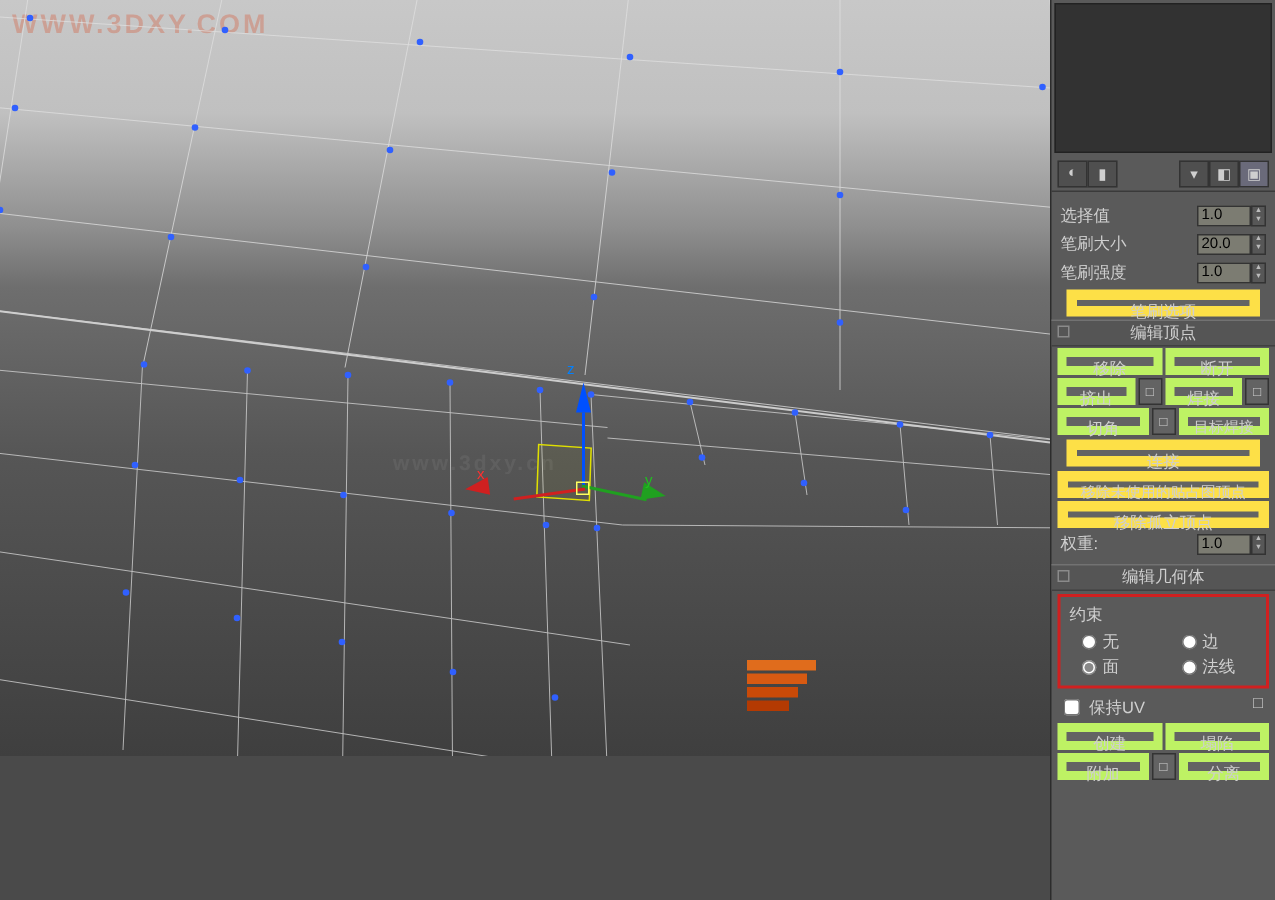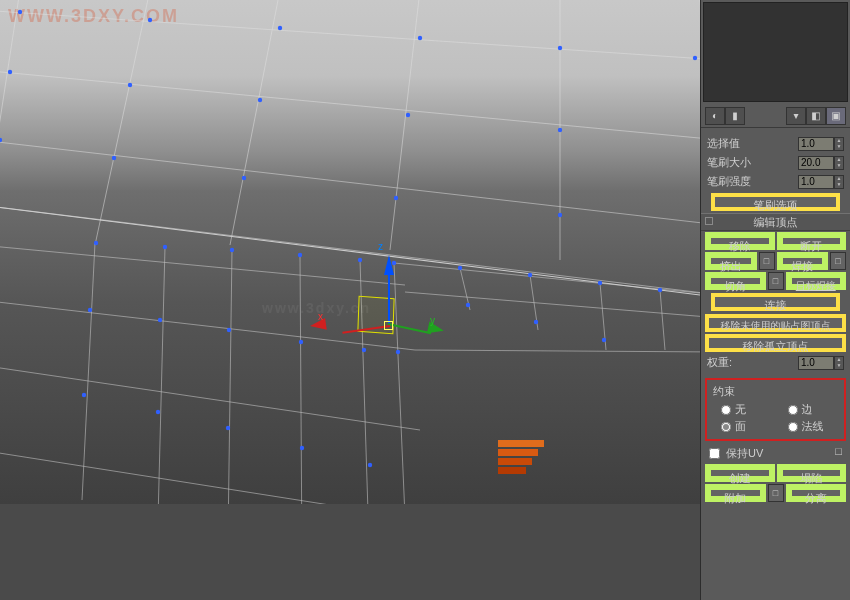--- a/index.html
+++ b/index.html
@@ -29,26 +29,26 @@
 .preview { height: 100px; margin: 2px; background: #323232; border: 1px solid #222; }
 .iconrow { height: 24px; display: flex; align-items: center; justify-content: space-between; padding: 0 4px; border-bottom: 1px solid #3a3a3a; }
 .iconrow .ico { width: 20px; height: 18px; background: #4f4f4f; border: 1px solid #333; display: flex; align-items: center; justify-content: center; font-size: 10px; cursor: pointer; }
 .iconrow .ico.pin { background: #6a6a7a; }
 .spinrow { display: flex; align-items: center; padding: 2px 6px; height: 19px; justify-content: space-between; }
 .spinrow .lab { flex: 1; }
 .spinbox { display: flex; align-items: center; margin-left: 40px; }
 .spinbox input { width: 36px; height: 14px; background: #7c7c72; border: 1px solid #333; color: #000; font-size: 10px; text-align: left; padding-left: 2px; }
 .spinbox .spn { width: 10px; height: 14px; background: #575757; border: 1px solid #333; display: flex; flex-direction: column; }
 .spinbox .spn div { flex: 1; font-size: 5px; line-height: 5px; text-align: center; color: #bbb; }
-.btnwide { height: 18px; margin: 2px 10px; background: #636363; border: 4px solid #fde047; text-align: center; line-height: 16px; cursor: pointer; }
+.btnwide { height: 18px; margin: 2px 10px; background: #636363; border: 7px solid #fde047; text-align: center; line-height: 16px; cursor: pointer; }
 .secthdr { height: 18px; background: #555; border-top: 1px solid #727272; border-bottom: 1px solid #404040; text-align: center; line-height: 17px; position: relative; }
 .secthdr .dash { position: absolute; left: 4px; top: 3px; width: 8px; height: 8px; border: 1px solid #8a8a8a; }
 .btnrow { display: flex; padding: 1px 4px; gap: 2px; }
 .btnrow .b { flex: 1; height: 18px; background: #636363; border: 6px solid #bef264; text-align: center; line-height: 16px; cursor: pointer; font-size: 11px; }
-.btnrow .b.sml { font-size: 10px; text-decoration: underline; }
+.btnrow .b.sml { font-size: 10px; }
 .btnrow .bfix { width: 16px; flex: 0 0 16px; height: 18px; background: #636363; border: 1px solid #333; text-align: center; line-height: 16px; cursor: pointer; font-size: 9px; }
 .constraint-box { margin: 2px 4px; border: 2px solid #d02020; padding: 2px 2px 4px 2px; }
 .constraint-box .ttl { padding: 2px 4px; font-size: 11px; }
 .rrow { display: flex; padding: 1px 0; }
 .rrow label { flex: 1; display: flex; align-items: center; gap: 4px; padding-left: 12px; font-size: 11px; cursor: pointer; }
 .rrow input[type=radio] { width: 10px; height: 10px; accent-color: #888; }
 .chkrow { display: flex; align-items: center; padding: 2px 8px; gap: 6px; }
 .chkrow input { width: 11px; height: 11px; }
 .logo { position: absolute; right: 156px; bottom: 26px; width: 46px; height: 38px; }
 .logo .bar { position: absolute; height: 7px; left: 0; }
@@ -241,20 +241,21 @@
       <div class="spinbox">
           <input value="1.0" style="">
           <div class="spn">
             <div>▲</div>
             <div>▼</div>
           </div>
         </div>
     </div>
 
     <div style="height:4px"></div>
+    <div class="secthdr"><span class="dash"></span><span>编辑几何体</span></div>
 
     <div class="constraint-box">
       <div class="ttl">约束</div>
       <div class="rrow">
         <label>
             <input type="radio" name="cst" style="">
             <span>无</span>
           </label>
         <label>
             <input type="radio" name="cst" style="">

